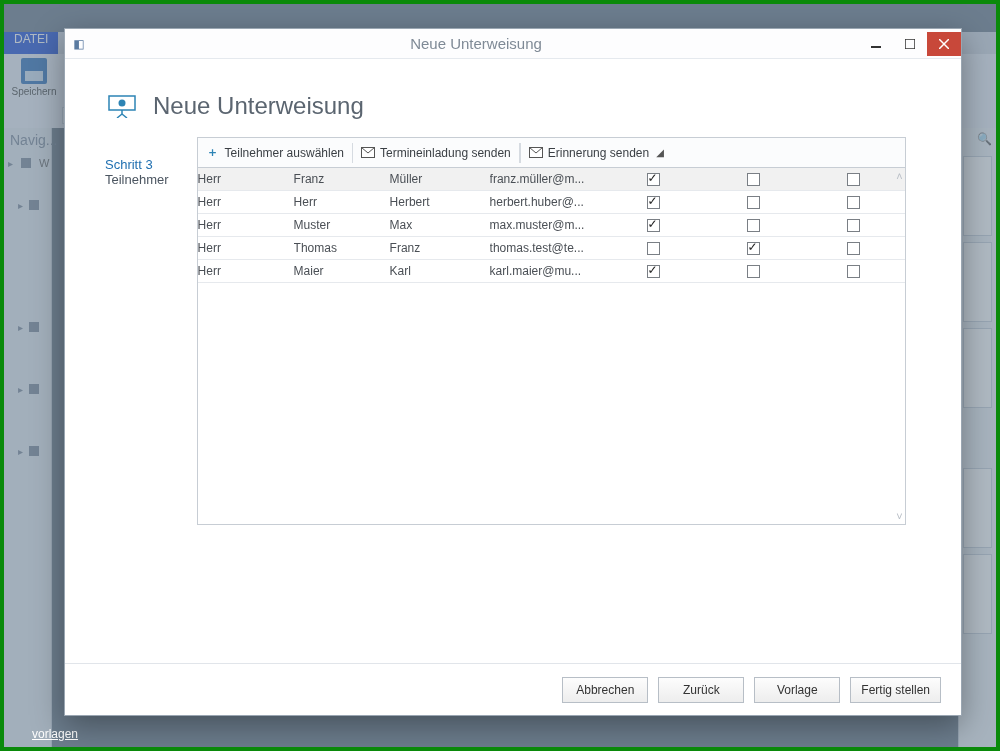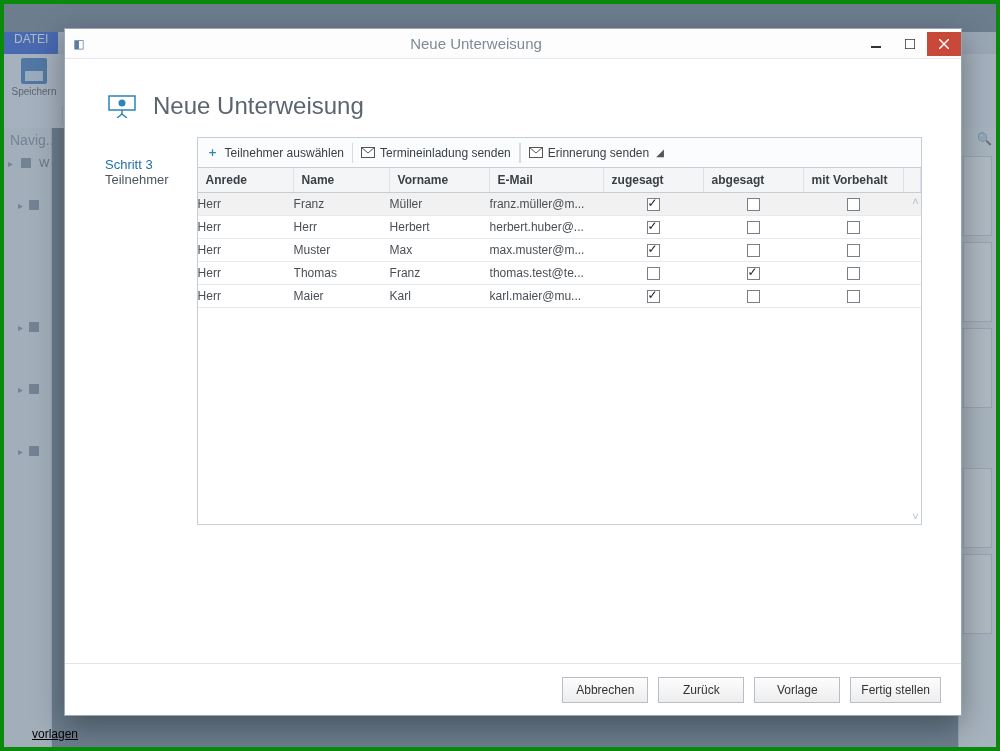--- a/index.html
+++ b/index.html
@@ -15,21 +15,21 @@
   .bg-ribbon { height: 74px; background: #e9eef5; display: flex; align-items: flex-start; padding: 4px 6px; gap: 4px; }
   .bg-ribbon .save { width: 48px; display: flex; flex-direction: column; align-items: center; font-size: 10px; color: #444; gap: 2px;}
   .bg-ribbon .save .disk { width: 26px; height: 26px; background: #2d6fba; border-radius: 2px; position: relative; }
   .bg-ribbon .save .disk::after { content:""; position:absolute; left:4px; right:4px; bottom:3px; height:10px; background:#cfe0f2; }
   .bg-ribbon .btn2 { font-size: 10px; color: #444; border:1px solid #c7d0db; padding:2px 6px; background:#f2f5fa; align-self: flex-end; margin-top: 46px;}
   .bg-sidebar { position:absolute; left:0; top:124px; bottom:0; width:48px; background:#e3e8ef; border-right:1px solid #c7d0db; }
   .bg-sidebar .navlabel { font-size: 14px; color:#7a889a; padding: 4px 6px; }
   .bg-sidebar .treeicon { width:10px; height:10px; background:#7a889a; margin:6px; }
   .bg-rightpane { position:absolute; right:0; top:124px; bottom:0; width:38px; background:#eef1f6; border-left:1px solid #c7d0db;}
   .bg-rightpane .thumb { margin:6px 4px; height:80px; background:#fff; border:1px solid #c7d0db;}
-  .footer-text { position:absolute; left:28px; bottom:6px; color:#000000; font-size:12px;text-decoration:underline; }
+  .footer-text { position:absolute; left:28px; bottom:6px; color:#ffffff; font-size:12px;text-decoration:underline; }
 
   
   .dialog {
     position: absolute; left: 60px; top: 24px; width: 898px; height: 688px;
     background: #fff; box-shadow: 0 10px 30px rgba(0,0,0,0.35);
     display: flex; flex-direction: column;
     border: 1px solid #9aa6b2;
   }
   .dlg-titlebar {
     height: 30px; display: flex; align-items: center; background: #fdfdfe;
@@ -205,30 +205,20 @@
             <svg width="14" height="11">
                 <rect x="0.5" y="0.5" width="13" height="10" fill="#fff" stroke="#555"></rect>
                 <polyline points="0.5,0.5 7,6 13.5,0.5" fill="none" stroke="#555"></polyline>
               </svg>
           </span>
           <span>Erinnerung senden</span>
           <span class="arrow">◢</span>
         </div>
       </div>
 
-      <div class="gridhead">
-        <div class="cell">Anrede</div>
-        <div class="cell">Name</div>
-        <div class="cell">Vorname</div>
-        <div class="cell">E-Mail</div>
-        <div class="cell">zugesagt</div>
-        <div class="cell">abgesagt</div>
-        <div class="cell">mit Vorbehalt</div>
-        <div class="cell"></div>
-      </div>
 
       <div class="gridbody" id="gridbody">
         <span class="scrollhint">˄</span>
         <span class="scrollhint2">˅</span>
       <div class="gridrow sel">
             <div class="cell">Herr</div>
             <div class="cell">Franz</div>
             <div class="cell">Müller</div>
             <div class="cell">franz.müller@m...</div>
             <div class="cell center">

